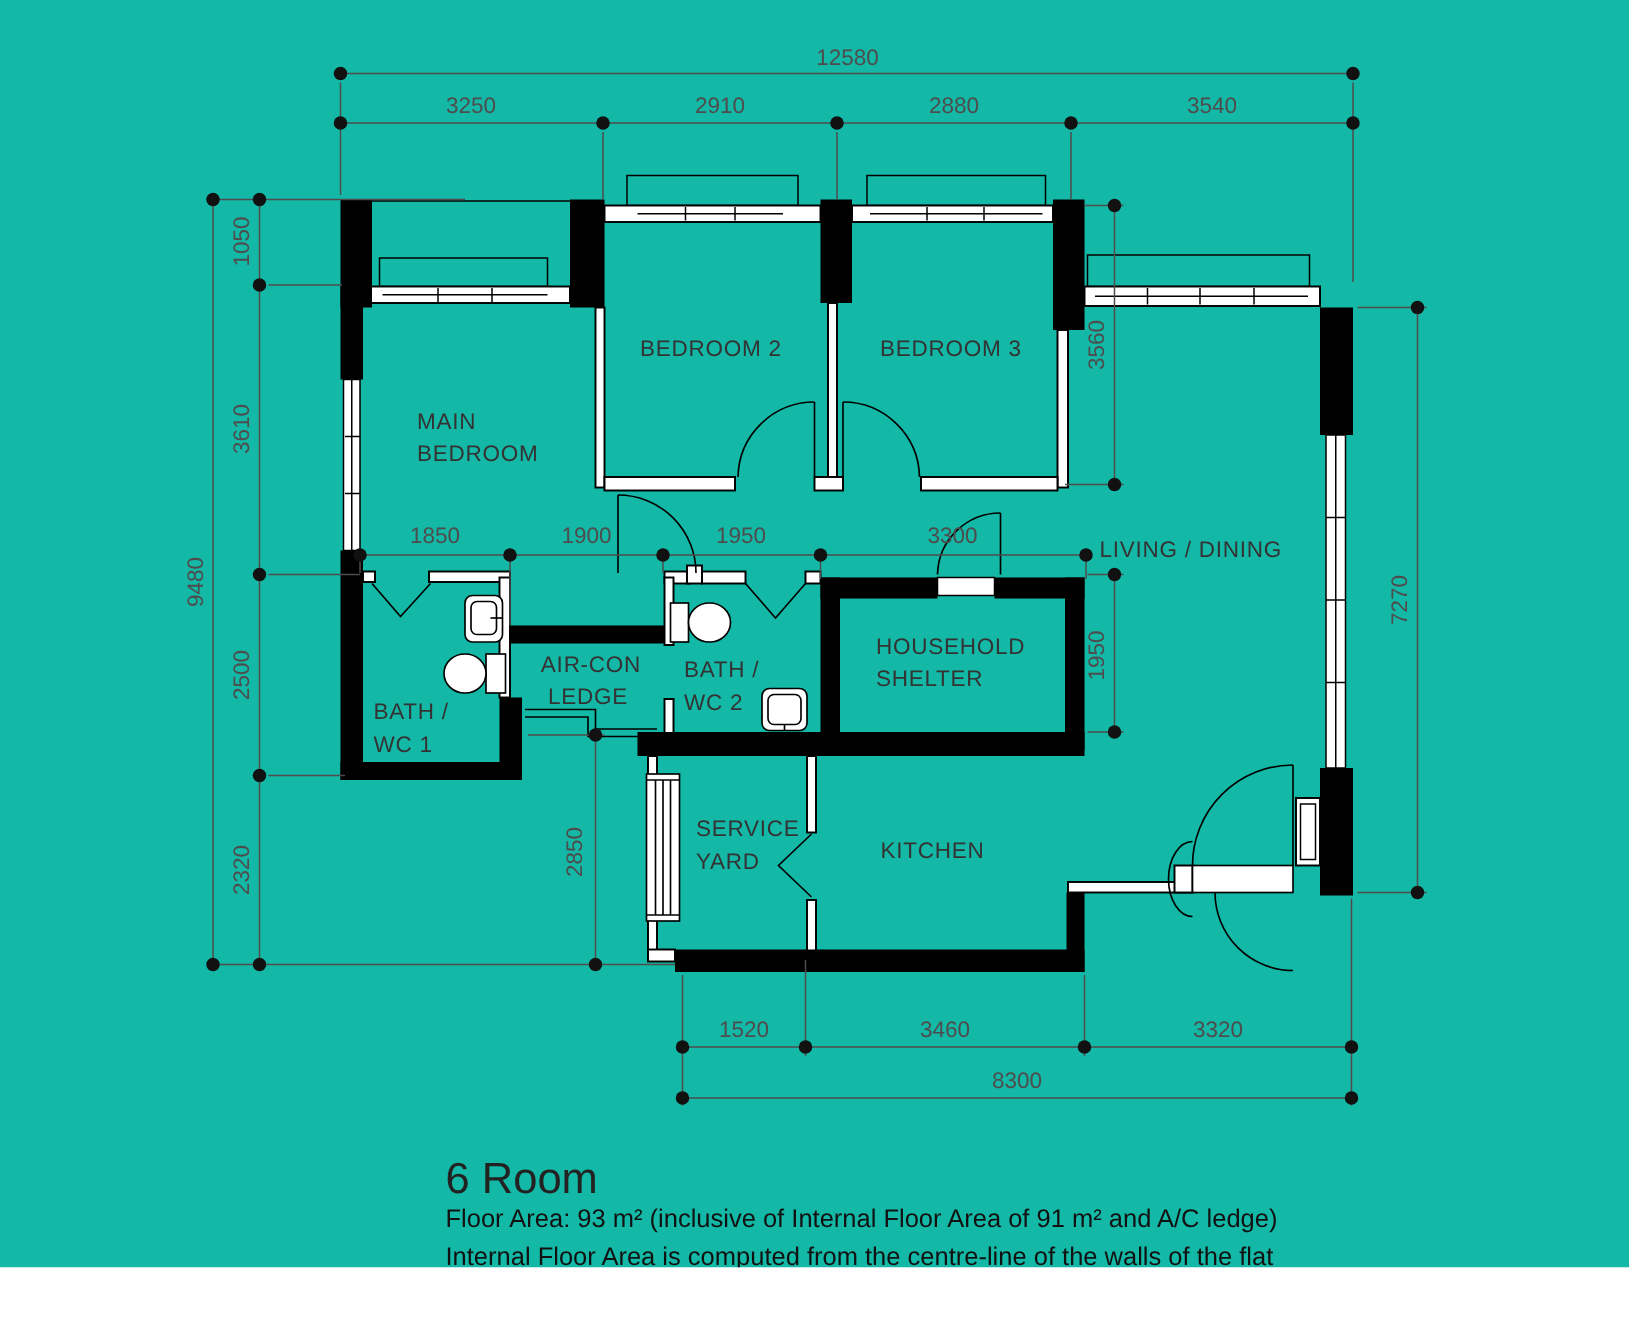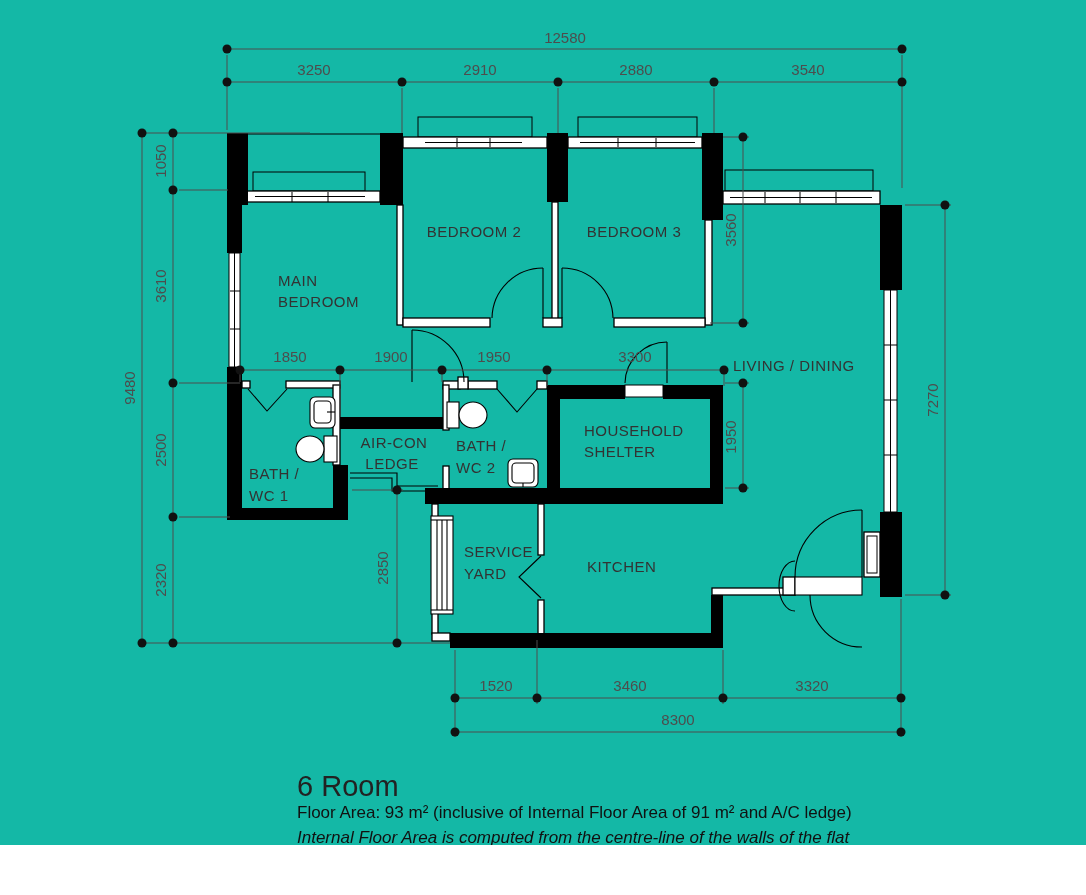--- a/index.html
+++ b/index.html
@@ -6,21 +6,21 @@
   #canvas{position:relative;width:1086px;height:845px;background:#14b8a6;overflow:hidden;
           font-family:"Liberation Sans","DejaVu Sans",sans-serif;}
   svg{position:absolute;left:0;top:0;}
   svg text{font-family:"Liberation Sans","DejaVu Sans",sans-serif;}
   .dim-text{font-size:15px;fill:#4d4d4d;}
   .room-text{font-size:15px;fill:#333333;letter-spacing:.5px;}
   #footer{position:absolute;left:297px;top:770px;color:#222;}
   #plan-title{font-size:29px;color:#222;}
   #plan-subtitle{font-size:18px;margin-top:11px;color:#222;}
   #plan-note1{font-size:17px;color:#111;}
-  #plan-note2{font-size:17px;margin-top:5px;color:#111;font-style:italic;}
+  #plan-note2{font-size:17px;margin-top:5px;color:#111;}
 </style>
 </head>
 <body>
 
 <div id="canvas">
 
 <svg width="1086" height="760" viewBox="0 0 1086 760">
 
   <g fill="none" stroke="#000" stroke-width="1">
     <rect x="253" y="172" width="112" height="19"></rect>

